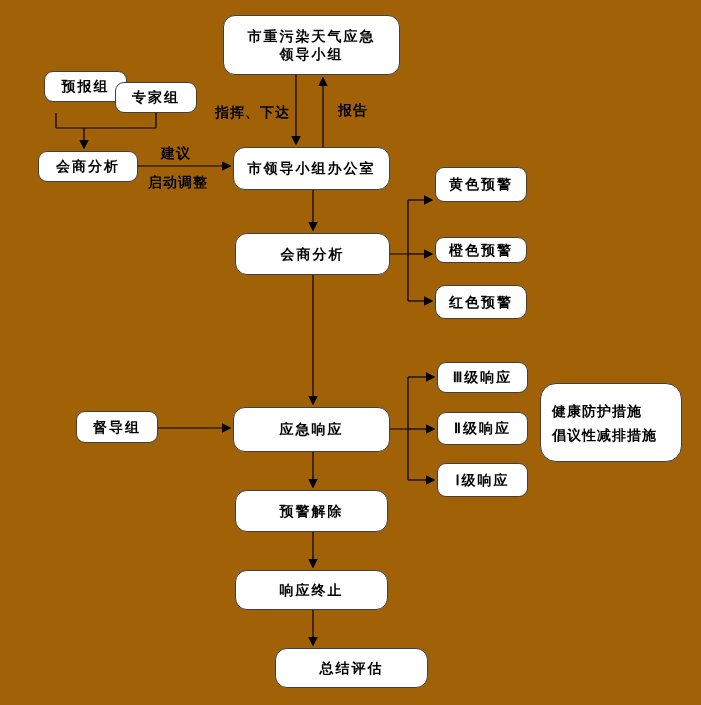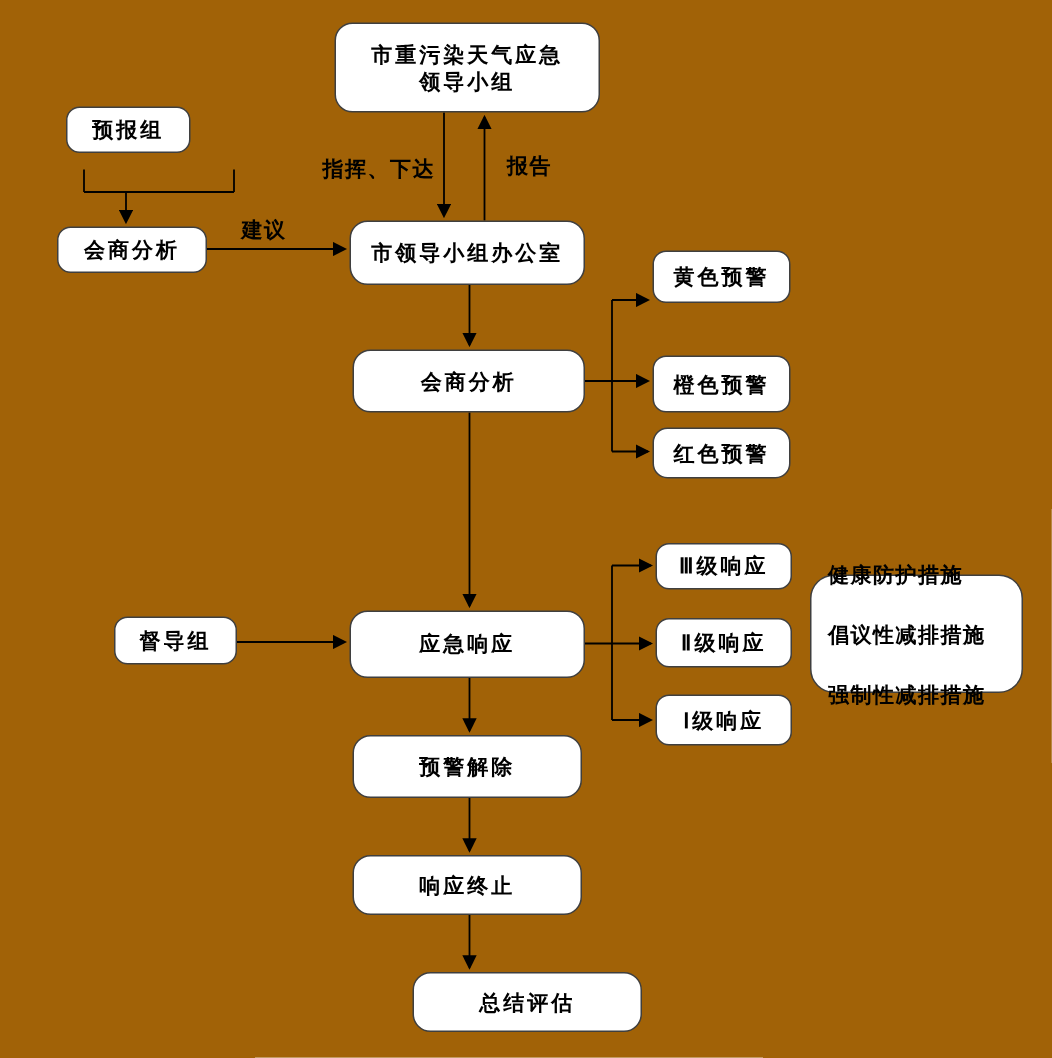--- a/index.html
+++ b/index.html
@@ -67,55 +67,56 @@
     </g>
   </svg>
 
   <div class="node big col" style="left:223px; top:15px; width:177px; height:60px;">
     <span>市重污染天气应急</span>
     <span>领导小组</span>
   </div>
 
   <div class="node" style="left:15px; top:71px; width:83px; height:31px;margin-left:29px;">预报组</div>
 
+  <div class="node" style="left:115px; top:82px; width:82px; height:31px;">专家组</div>
 
   <div class="node" style="left:38px; top:151px; width:100px; height:31px;">会商分析</div>
 
   <div class="node big" style="left:233px; top:147px; width:157px; height:43px;">市领导小组办公室</div>
 
   <div class="node big" style="left:235px; top:233px; width:155px; height:42px;">会商分析</div>
 
   <div class="node" style="left:435px; top:167px; width:92px; height:35px;">黄色预警</div>
 
-  <div class="node" style="left:435px; top:237px; width:92px; height:38px;">橙色预警</div>
+  <div class="node" style="left:435px; top:237px; width:92px; height:26px;">橙色预警</div>
 
   <div class="node" style="left:435px; top:285px; width:92px; height:34px;border-radius:10px;">红色预警</div>
 
   <div class="node" style="left:76px; top:411px; width:82px; height:32px;">督导组</div>
 
   <div class="node big" style="left:233px; top:407px; width:157px; height:45px;">应急响应</div>
 
   <div class="node" style="left:437px; top:362px; width:91px; height:31px;">Ⅲ级响应</div>
 
   <div class="node" style="left:437px; top:412px; width:91px; height:33px;">Ⅱ级响应</div>
 
   <div class="node" style="left:437px; top:463px; width:91px; height:34px;">Ⅰ级响应</div>
 
-  <div class="measures" style="left:540px; top:383px; width:142px; height:79px;gap:16px;">
+  <div class="measures" style="left:540px; top:383px; width:142px; height:79px;">
     <div>健康防护措施</div>
     <div>倡议性减排措施</div>
-    <div>强制性减排措施</div>
   </div>
 
   <div class="node big" style="left:235px; top:490px; width:153px; height:42px;">预警解除</div>
 
   <div class="node big" style="left:235px; top:570px; width:153px; height:40px;">响应终止</div>
 
   <div class="node big" style="left:235px; top:648px; width:153px; height:40px;margin-left:40px;">总结评估</div>
 
   <div class="edge-label" style="left:200px; top:104px; width:90px; text-align:right;">指挥、下达</div>
 
   <div class="edge-label" style="left:338px; top:102px;">报告</div>
 
   <div class="edge-label" style="left:144px; top:145px; width:64px; text-align:center;">建议</div>
 
+  <div class="edge-label" style="left:118px; top:174px; width:120px; text-align:center;">启动调整</div>
 
 </div>
 
 </body></html>

